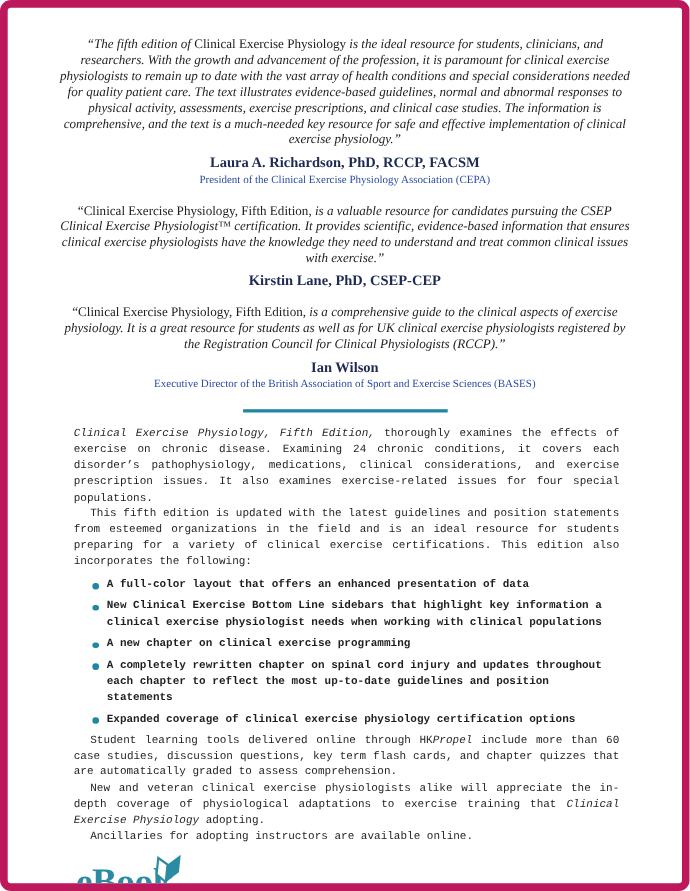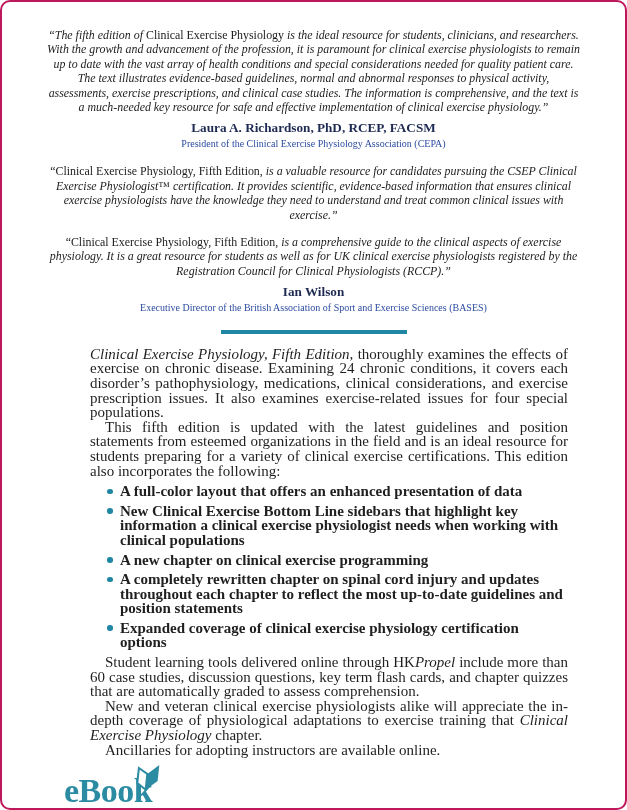--- a/index.html
+++ b/index.html
@@ -6,21 +6,21 @@
     margin: 0;
     padding: 0;
     background: #ffffff;
   }
   .page {
     position: relative;
     width: 627px;
     height: 810px;
     box-sizing: border-box;
     background: #ffffff;
-    border: 2px solid #be185d;
+    border: 7px solid #be185d;
     border-radius: 10px;
     overflow: hidden;
     font-family: "Liberation Serif", serif;
     color: #1f1f1f;
   }
 
   
   .testimonials {
     padding: 26px 45px 0 45px;
     text-align: center;
@@ -51,23 +51,24 @@
   
   .divider {
     width: 186px;
     height: 3.5px;
     background: #1f87a3;
     margin: 15px auto 13px auto;
   }
 
   
   .desc {
-    padding: 0 57px 0 88px;
-    font-size: 15px;
+    padding: 0 57px 0 60px;
+    font-size: 10px;
     line-height: 14.6px;
+    font-family: Liberation Mono, monospace;
   }
   .desc p { margin: 0; text-align: justify; }
   .desc p.indent { text-indent: 15px; }
   .italic { font-style: italic; }
 
   .features {
     list-style: none;
     margin: 6px 0 5px 0;
     padding: 0 0 0 17px;
   }
@@ -128,24 +129,25 @@
   }
 </style>
 </head>
 <body>
 
 <div class="page">
 
   <section class="testimonials">
 
     <p class="quote q1"><span>“The fifth edition of </span><span class="upright">Clinical Exercise Physiology</span><span> is the ideal resource for students, clinicians, and researchers. With the growth and advancement of the profession, it is paramount for clinical exercise physiologists to remain up to date with the vast array of health conditions and special considerations needed for quality patient care. The text illustrates evidence-based guidelines, normal and abnormal responses to physical activity, assessments, exercise prescriptions, and clinical case studies. The information is comprehensive, and the text is a much-needed key resource for safe and effective implementation of clinical exercise physiology.”</span></p>
-    <div class="reviewer-name">Laura A. Richardson, PhD, RCEP, FACSM</div>
+    <div class="reviewer-name">Laura A. Richardson, PhD, RCCP, FACSM</div>
     <div class="reviewer-role">President of the Clinical Exercise Physiology Association (CEPA)</div>
 
     <p class="quote q2"><span class="upright">“Clinical Exercise Physiology, Fifth Edition, </span><span>is a valuable resource for candidates pursuing the CSEP Clinical Exercise Physiologist™ certification. It provides scientific, evidence-based information that ensures clinical exercise physiologists have the knowledge they need to understand and treat common clinical issues with exercise.”</span></p>
+    <div class="reviewer-name">Kirstin Lane, PhD, CSEP-CEP</div>
 
     <p class="quote q3"><span class="upright">“Clinical Exercise Physiology, Fifth Edition, </span><span>is a comprehensive guide to the clinical aspects of exercise physiology. It is a great resource for students as well as for UK clinical exercise physiologists registered by the Registration Council for Clinical Physiologists (RCCP).”</span></p>
     <div class="reviewer-name">Ian Wilson</div>
     <div class="reviewer-role">Executive Director of the British Association of Sport and Exercise Sciences (BASES)</div>
 
   </section>
 
   <div class="divider"></div>
 
   <section class="desc">
@@ -157,21 +159,21 @@
     <ul class="features">
       <li><span class="bullet-dot"></span><span>A full-color layout that offers an enhanced presentation of data</span></li>
       <li><span class="bullet-dot"></span><span>New Clinical Exercise Bottom Line sidebars that highlight key information a clinical exercise physiologist needs when working with clinical populations</span></li>
       <li><span class="bullet-dot"></span><span>A new chapter on clinical exercise programming</span></li>
       <li><span class="bullet-dot"></span><span>A completely rewritten chapter on spinal cord injury and updates throughout each chapter to reflect the most up-to-date guidelines and position statements</span></li>
       <li><span class="bullet-dot"></span><span>Expanded coverage of clinical exercise physiology certification options</span></li>
     </ul>
 
     <p class="indent"><span>Student learning tools delivered online through HK</span><span class="italic">Propel</span><span> include more than 60 case studies, discussion questions, key term flash cards, and chapter quizzes that are automatically graded to assess comprehension.</span></p>
 
-    <p class="indent"><span>New and veteran clinical exercise physiologists alike will appreciate the in-depth coverage of physiological adaptations to exercise training that </span><span class="italic">Clinical Exercise Physiology</span><span> chapter.</span></p>
+    <p class="indent"><span>New and veteran clinical exercise physiologists alike will appreciate the in-depth coverage of physiological adaptations to exercise training that </span><span class="italic">Clinical Exercise Physiology</span><span> adopting.</span></p>
 
     <p class="indent">Ancillaries for adopting instructors are available online.</p>
 
   </section>
 
   <div class="ebook">
     <span class="ebook-word"><span>eBook</span><svg class="book-icon" width="24" height="28" viewBox="0 0 24 28">
           <polygon points="2,6 11,11 11,27 2,21" fill="#ffffff" stroke="#2b8ba3" stroke-width="2"></polygon>
           <polygon points="22,1 11,11 11,27 22,17" fill="#2b8ba3"></polygon>
         </svg></span>

